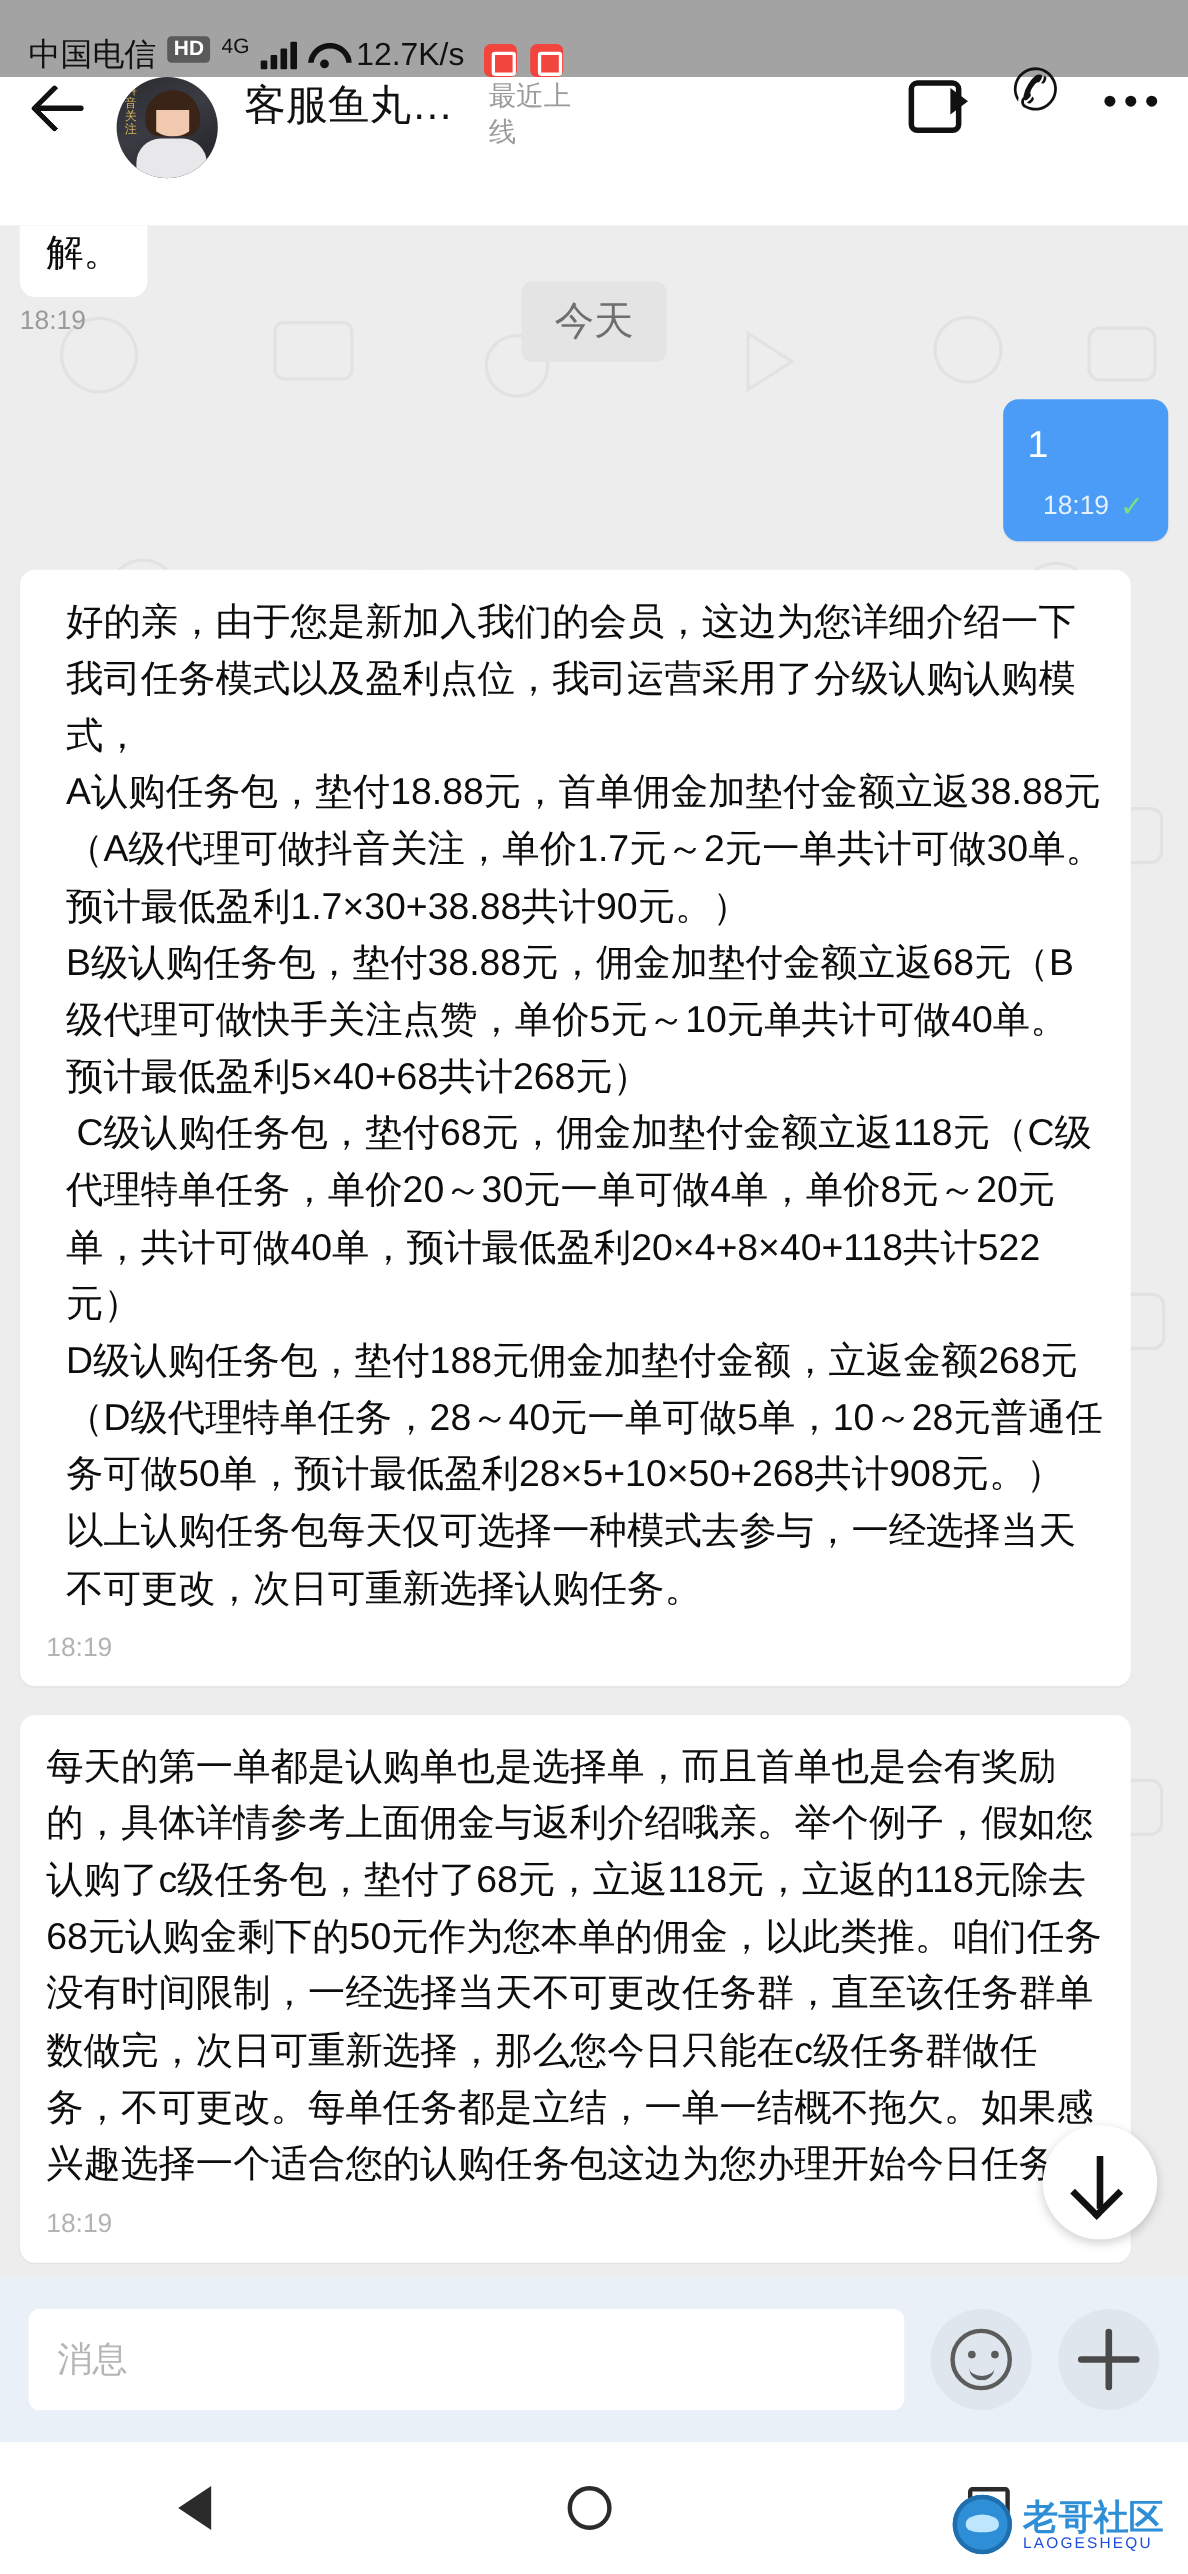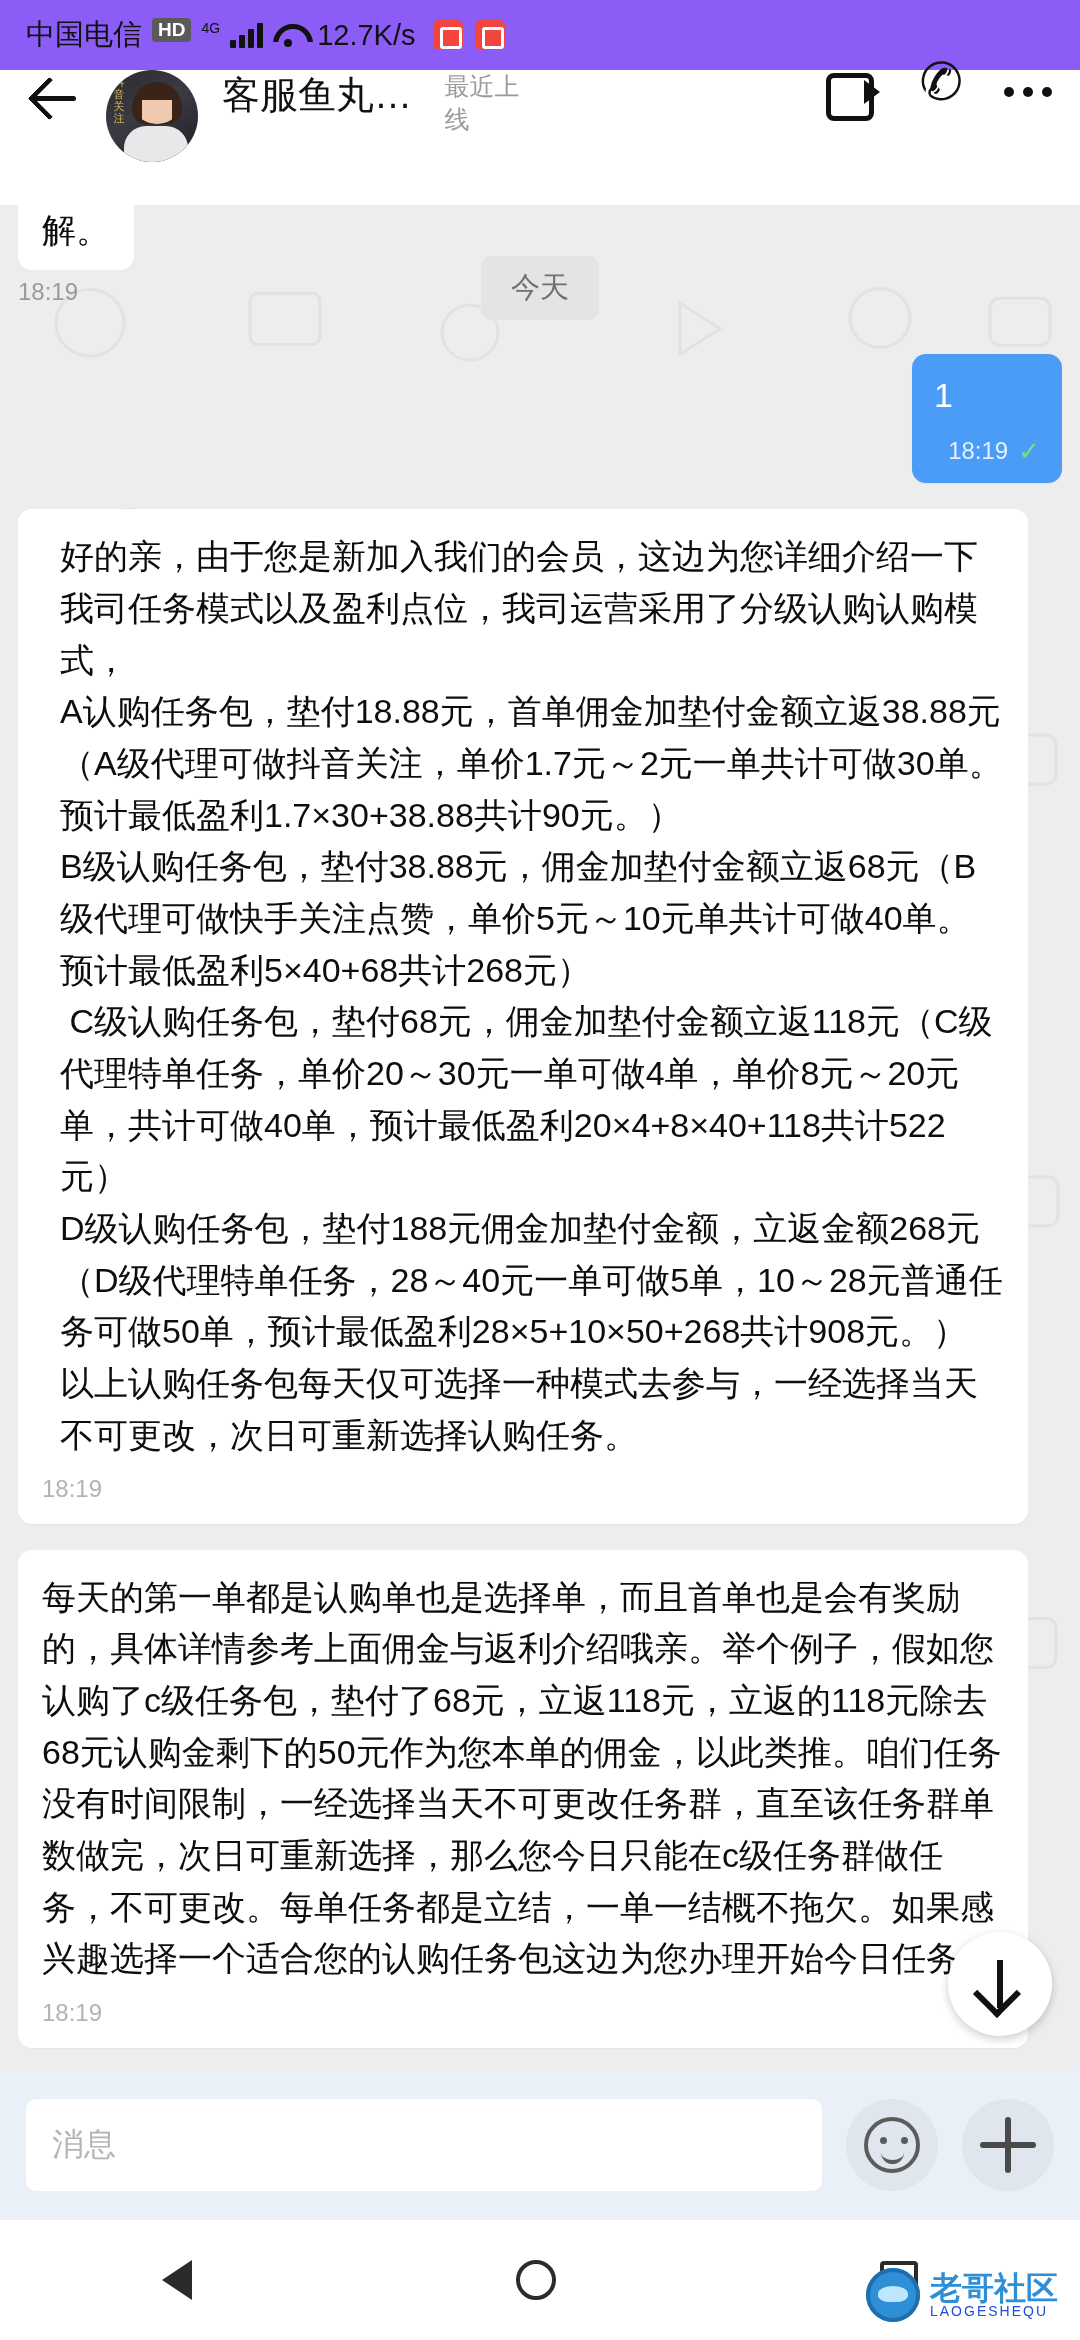--- a/index.html
+++ b/index.html
@@ -12,35 +12,35 @@
   .screen {
     position: relative;
     width: 1080px; height: 2340px;
     display: flex; flex-direction: column;
     background: #ffffff;
   }
 
   
   .statusbar {
     height: 70px;
-    background: #8b5cf6;
-    display: flex; align-items: center;
+    background: #a3a3a3;
+    display: flex; align-items: flex-end;
     padding: 0 26px;
     font-size: 29px;
     color: #111;
     flex: 0 0 auto;
   }
   .sb-left { display: flex; align-items: center; gap: 10px; }
   .carrier { font-size: 29px; color: #111; letter-spacing: 0px; }
   .hd-badge {
     background: #5a5a5a; color: #fff; font-size: 19px;
     padding: 1px 6px; border-radius: 4px; font-weight: bold;
     position: relative; top: -5px;
   }
-  .g4 { font-size: 14px; color: #111; position: relative; top: -7px; }
+  .g4 { font-size: 19px; color: #111; position: relative; top: -7px; }
   .bars { display: flex; align-items: flex-end; gap: 3px; height: 26px; }
   .bars i { display: block; width: 6px; background: #111; border-radius: 1px; }
   .bars i:nth-child(1){height:8px;} .bars i:nth-child(2){height:13px;}
   .bars i:nth-child(3){height:19px;} .bars i:nth-child(4){height:25px;}
   .wifi { width: 30px; height: 26px; position: relative; }
   .wifi::before {
     content: ""; position: absolute; left: 0; top: 2px;
     width: 30px; height: 30px;
     border: 5px solid #111; border-radius: 50%;
     clip-path: polygon(0 0, 100% 0, 100% 45%, 50% 45%, 0 45%);
@@ -200,21 +200,21 @@
   .tick { color: #7de07d; font-size: 26px; }
   .ts-outside { font-size: 24px; color: #9a9a9a; margin-top: 8px; }
 
   .partial-top {
     background:#fff; border-radius: 0 0 14px 14px; padding: 0 24px 14px 24px;
     font-size: 34px; line-height: 1.5; color:#0d0d0d; max-width: 1010px;
     margin-top: 0;
   }
   .daychip-wrap { display:flex; justify-content:center; margin: -58px 0 34px 0; }
   .daychip {
-    background: #e4e4e4; color: #6f6f6f; font-size: 29px;
+    background: #e4e4e4; color: #6f6f6f; font-size: 36px;
     padding: 12px 30px; border-radius: 10px;
   }
 
   .scroll-fab {
     position: absolute; right: 28px; bottom: 34px;
     width: 104px; height: 104px; border-radius: 50%;
     background: #fff; box-shadow: 0 3px 10px rgba(0,0,0,.2);
     display: flex; align-items: center; justify-content: center;
   }
   .scroll-fab .arr {

